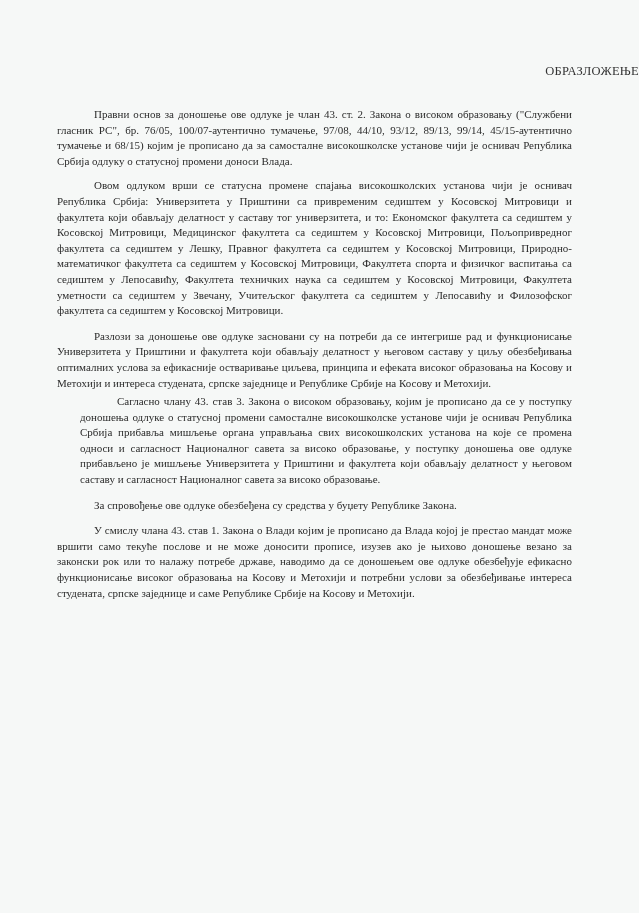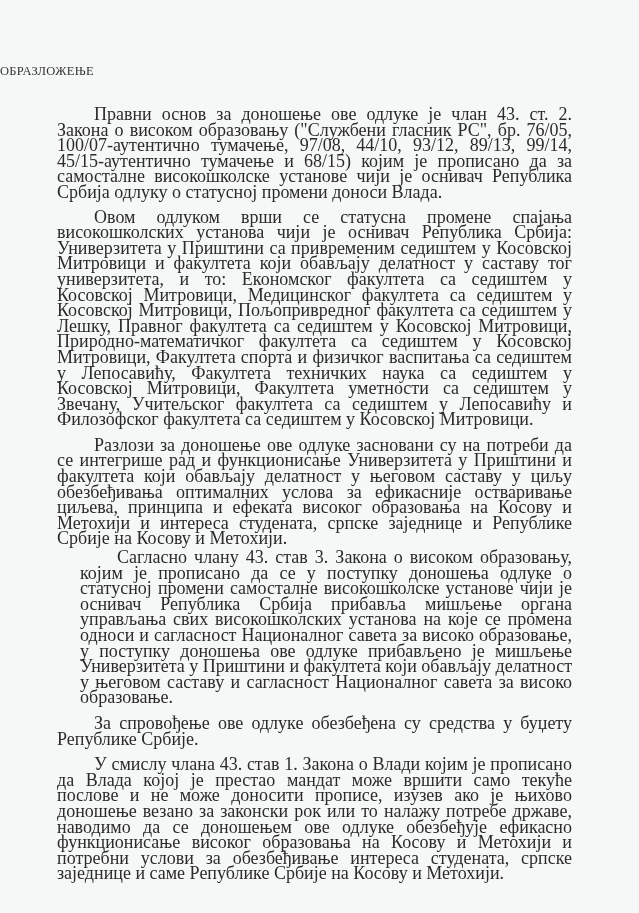--- a/index.html
+++ b/index.html
@@ -16,31 +16,31 @@
       position: absolute;
       left: 0; top: 0;
       width: 639px; height: 913px;
       background: #f6f8f7;
     }
     .title {
       position: absolute;
       top: 64px;
       left: 0;
       width: 639px;
-      text-align: left;
+      text-align: right;
       font-size: 12.5px;
       letter-spacing: 0.3px;
       color: #333;
     }
     .body {
       position: absolute;
       left: 57px;
       top: 107px;
       width: 515px;
-      font-size: 18px;
+      font-size: 11px;
       line-height: 15.6px;
       text-align: justify;
       color: #2b2b2b;
     }
     .body p {
       margin: 0 0 10px 0;
       text-indent: 37px;
     }
     .body p.p1 { margin-bottom: 9px; }
     .body p.p2 { margin-bottom: 10px; }
@@ -51,16 +51,16 @@
 </head>
 <body>
 
 <div class="page">
   <div class="title">ОБРАЗЛОЖЕЊЕ</div>
   <div class="body">
     <p class="p1">Правни основ за доношење ове одлуке је члан 43. ст. 2. Закона о високом образовању ("Службени гласник РС", бр. 76/05, 100/07-аутентично тумачење, 97/08, 44/10, 93/12, 89/13, 99/14, 45/15-аутентично тумачење и 68/15) којим је прописано да за самосталне високошколске установе чији је оснивач Република Србија одлуку о статусној промени доноси Влада.</p>
     <p class="p2">Овом одлуком врши се статусна промене спајања високошколских установа чији је оснивач Република Србија: Универзитета у Приштини са привременим седиштем у Косовској Митровици и факултета који обављају делатност у саставу тог универзитета, и то: Економског факултета са седиштем у Косовској Митровици, Медицинског факултета са седиштем у Косовској Митровици, Пољопривредног факултета са седиштем у Лешку, Правног факултета са седиштем у Косовској Митровици, Природно-математичког факултета са седиштем у Косовској Митровици, Факултета спорта и физичког васпитања са седиштем у Лепосавићу, Факултета техничких наука са седиштем у Косовској Митровици, Факултета уметности са седиштем у Звечану, Учитељског факултета са седиштем у Лепосавићу и Филозофског факултета са седиштем у Косовској Митровици.</p>
     <p class="p3">Разлози за доношење ове одлуке засновани су на потреби да се интегрише рад и функционисање Универзитета у Приштини и факултета који обављају делатност у његовом саставу у циљу обезбеђивања оптималних услова за ефикасније остваривање циљева, принципа и ефеката високог образовања на Косову и Метохији и интереса студената, српске заједнице и Републике Србије на Косову и Метохији.</p>
     <p class="p4">Сагласно члану 43. став 3. Закона о високом образовању, којим је прописано да се у поступку доношења одлуке о статусној промени самосталне високошколске установе чији је оснивач Република Србија прибавља мишљење органа управљања свих високошколских установа на које се промена односи и сагласност Националног савета за високо образовање, у поступку доношења ове одлуке прибављено је мишљење Универзитета у Приштини и факултета који обављају делатност у његовом саставу и сагласност Националног савета за високо образовање.</p>
-    <p class="p5">За спровођење ове одлуке обезбеђена су средства у буџету Републике Србије.</p>
+    <p class="p5">За спровођење ове одлуке обезбеђена су средства у буџету Републике Закона.</p>
     <p class="p6">У смислу члана 43. став 1. Закона о Влади којим је прописано да Влада којој је престао мандат може вршити само текуће послове и не може доносити прописе, изузев ако је њихово доношење везано за законски рок или то налажу потребе државе, наводимо да се доношењем ове одлуке обезбеђује ефикасно функционисање високог образовања на Косову и Метохији и потребни услови за обезбеђивање интереса студената, српске заједнице и саме Републике Србије на Косову и Метохији.</p>
   </div>
 </div>
 
 </body></html>

